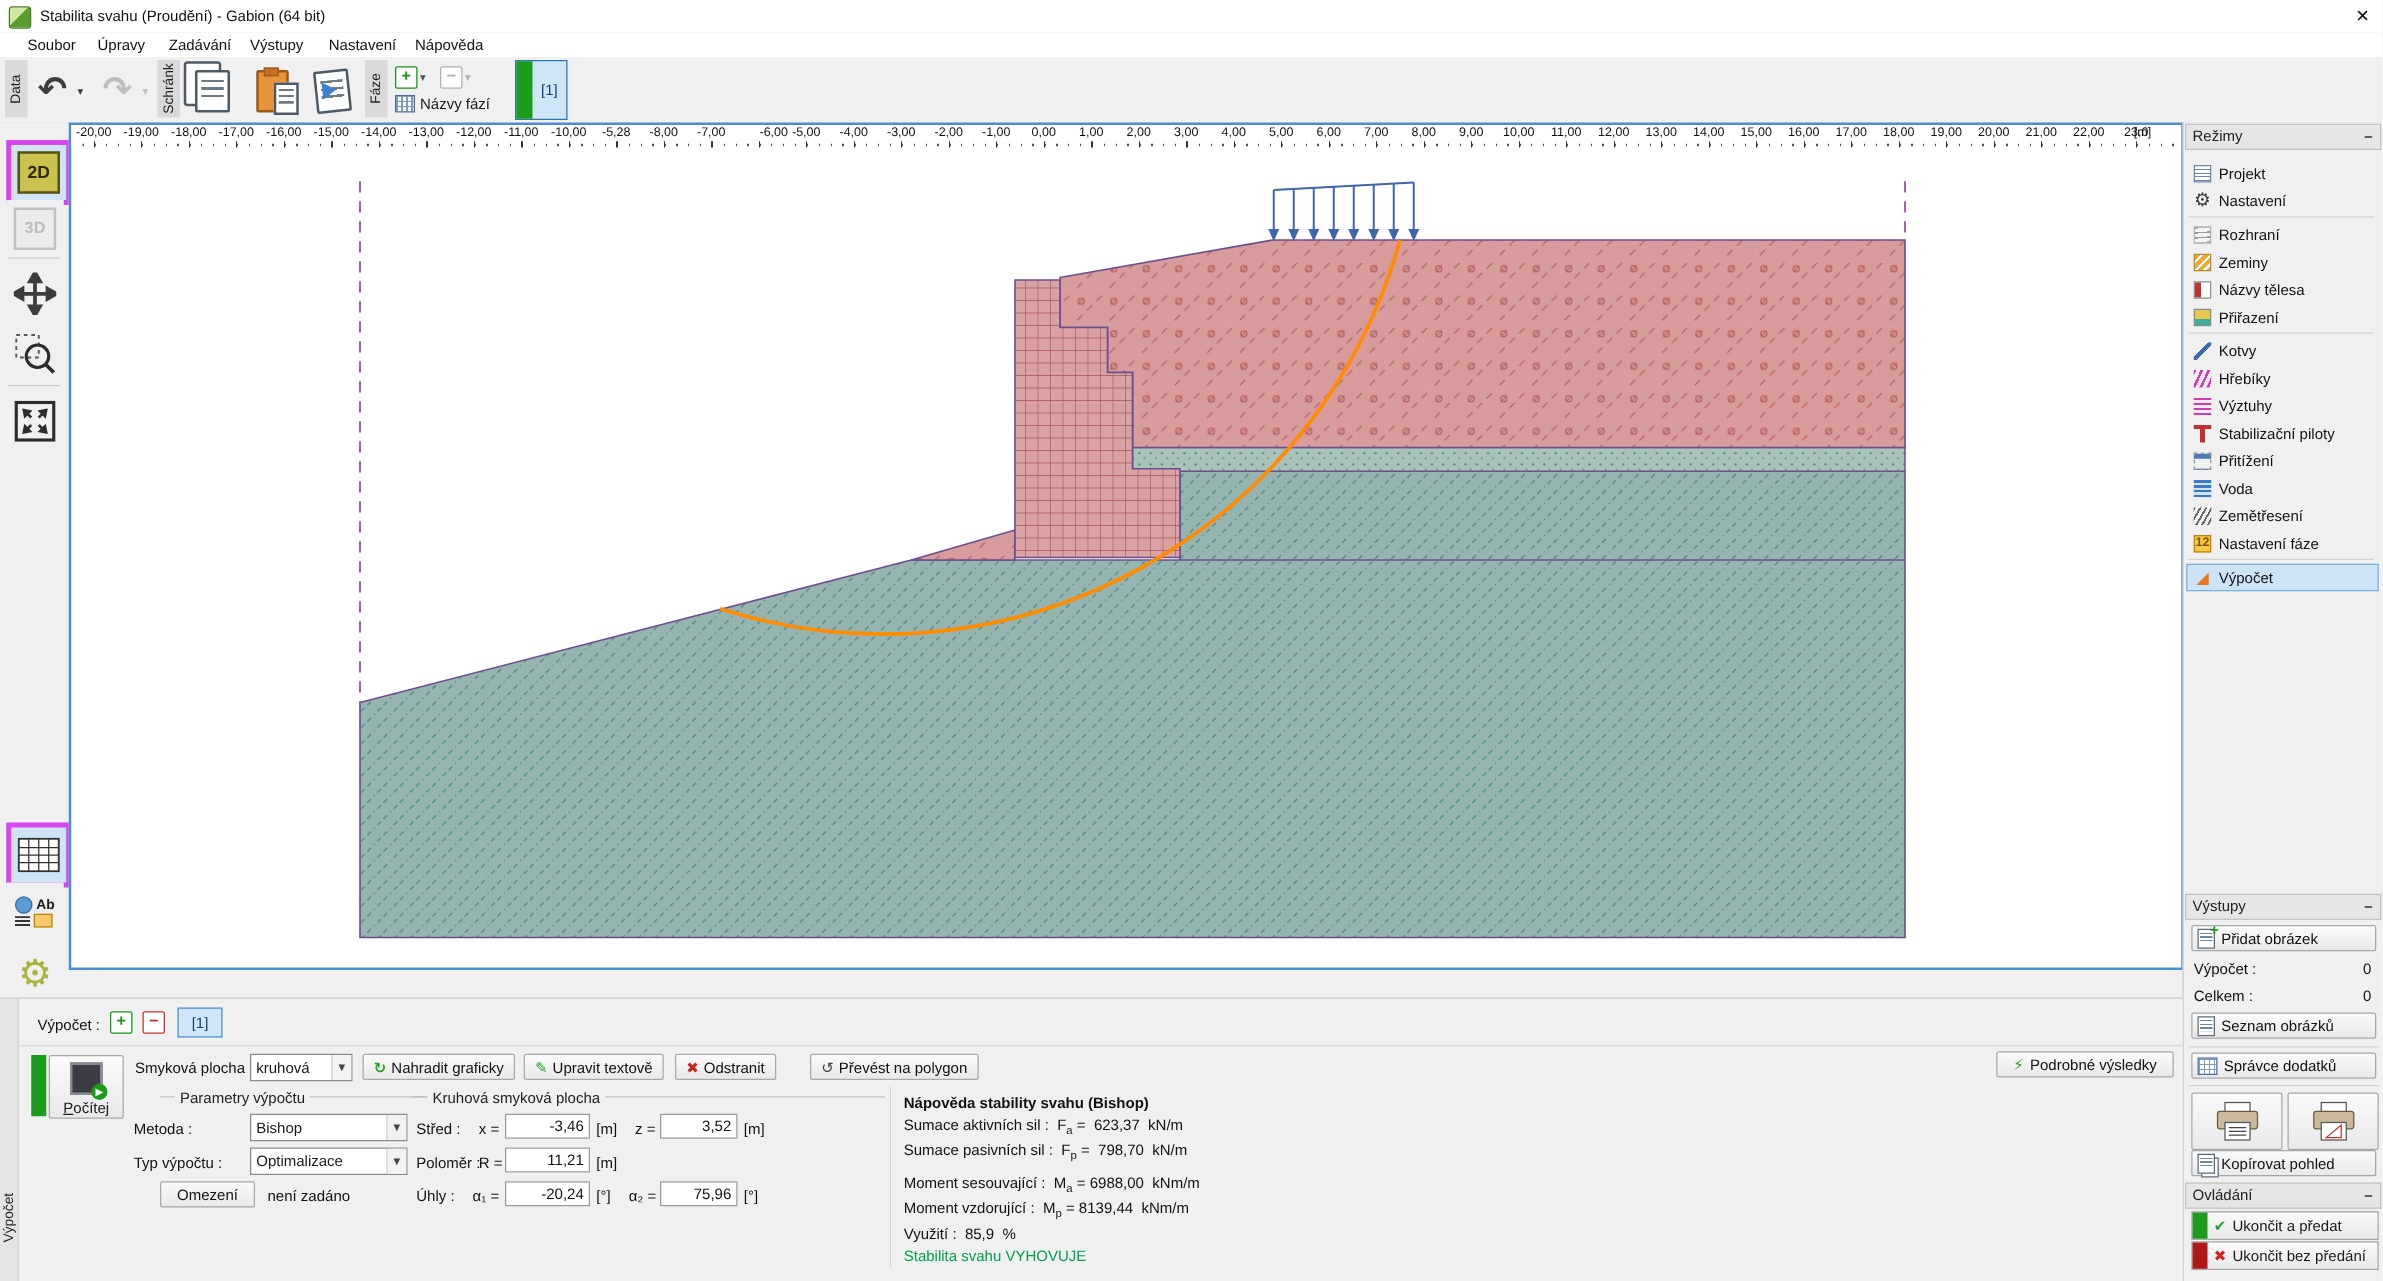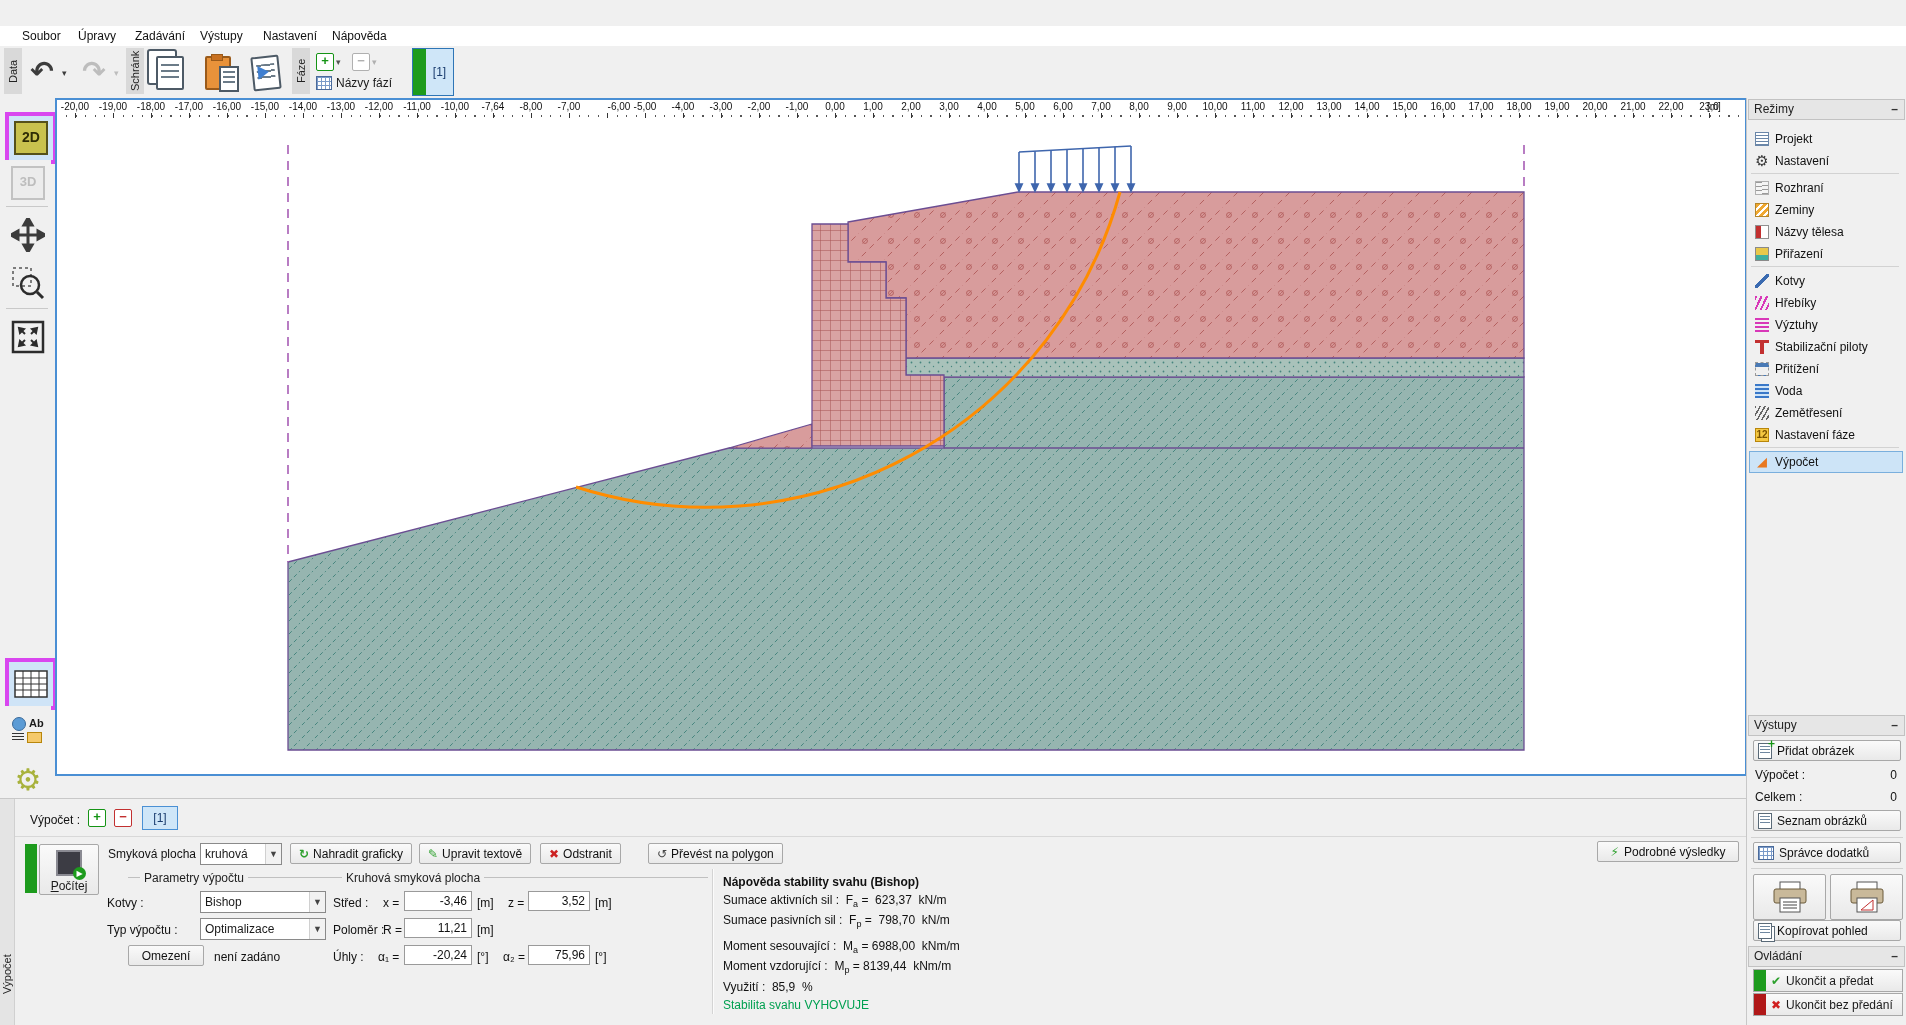--- a/index.html
+++ b/index.html
@@ -106,20 +106,25 @@
   .res-line{font-size:12px;color:#111;margin-bottom:4px;white-space:nowrap;}
   sub{font-size:9px;}
   #verdict{color:#00a050;}
   .vgroove{position:absolute;width:1px;background:#d4d4d4;border-right:1px solid #fbfbfb;}
 </style>
 </head>
 <body>
 
 <div id="app">
 
+  <div class="abs" id="titlebar">
+    <div class="abs" id="title-icon"></div>
+    <div class="abs" id="title-text">Stabilita svahu (Proudění) - Gabion (64 bit)</div>
+    <div class="abs" id="close-btn">×</div>
+  </div>
 
   <div class="abs" id="menubar">
     <span class="menu-item" style="left:20px">Soubor</span>
     <span class="menu-item" style="left:76px">Úpravy</span>
     <span class="menu-item" style="left:133px">Zadávání</span>
     <span class="menu-item" style="left:198px">Výstupy</span>
     <span class="menu-item" style="left:261px">Nastavení</span>
     <span class="menu-item" style="left:330px">Nápověda</span>
   </div>
 
@@ -305,21 +310,21 @@
           <span class="rlab" style="left: 56px;">-19,00</span>
           <span class="rlab" style="left: 94px;">-18,00</span>
           <span class="rlab" style="left: 132px;">-17,00</span>
           <span class="rlab" style="left: 170px;">-16,00</span>
           <span class="rlab" style="left: 208px;">-15,00</span>
           <span class="rlab" style="left: 246px;">-14,00</span>
           <span class="rlab" style="left: 284px;">-13,00</span>
           <span class="rlab" style="left: 322px;">-12,00</span>
           <span class="rlab" style="left: 360px;">-11,00</span>
           <span class="rlab" style="left: 398px;">-10,00</span>
-          <span class="rlab" style="left: 436px;">-7,64</span>
+          <span class="rlab" style="left: 436px;">-5,28</span>
           <span class="rlab" style="left: 474px;">-8,00</span>
           <span class="rlab" style="left: 512px;">-7,00</span>
           <span class="rlab" style="left: 550px; margin-left: 12px;">-6,00</span>
           <span class="rlab" style="left: 588px;">-5,00</span>
           <span class="rlab" style="left: 626px;">-4,00</span>
           <span class="rlab" style="left: 664px;">-3,00</span>
           <span class="rlab" style="left: 702px;">-2,00</span>
           <span class="rlab" style="left: 740px;">-1,00</span>
           <span class="rlab" style="left: 778px;">0,00</span>
           <span class="rlab" style="left: 816px;">1,00</span>
@@ -527,21 +532,21 @@
     <div class="abs" style="left:25px;top:45px;width:12px;height:49px;background:#1d9b1d"></div>
     <div class="abs" style="left:39px;top:45px;width:58px;height:49px;background:linear-gradient(#fafafa,#e9e9e9);border:1px solid #a8a8a8;border-radius:2px;text-align:center">
       <div style="margin:5px auto 0;width:22px;height:22px;background:#3c3c44;border:2px solid #8a8a92;position:relative">
         <span style="position:absolute;right:-6px;bottom:-6px;width:13px;height:13px;border-radius:50%;background:#1d9b1d;color:#fff;font-size:8px;line-height:13px;text-align:center">▶</span>
       </div>
       <div style="font-size:12px;margin-top:3px"><u>P</u><span>očítej</span></div>
     </div>
 
     <div class="group-line" style="left:128px;top:78px;width:292px"></div>
     <div class="group-title" style="left:140px;top:72px">Parametry výpočtu</div>
-    <div class="lab" style="left:107px;top:97px">Kotvy :</div>
+    <div class="lab" style="left:107px;top:97px">Metoda :</div>
     <div class="combo" style="left:200px;top:92px;width:124px">
       <span class="cv">Bishop</span>
         <span class="ca">▼</span>
     </div>
     <div class="lab" style="left:107px;top:124px">Typ výpočtu :</div>
     <div class="combo" style="left:200px;top:119px;width:124px">
       <span class="cv">Optimalizace</span>
         <span class="ca">▼</span>
     </div>
     <div class="gbtn" style="left:128px;top:146px;width:76px">Omezení</div>

